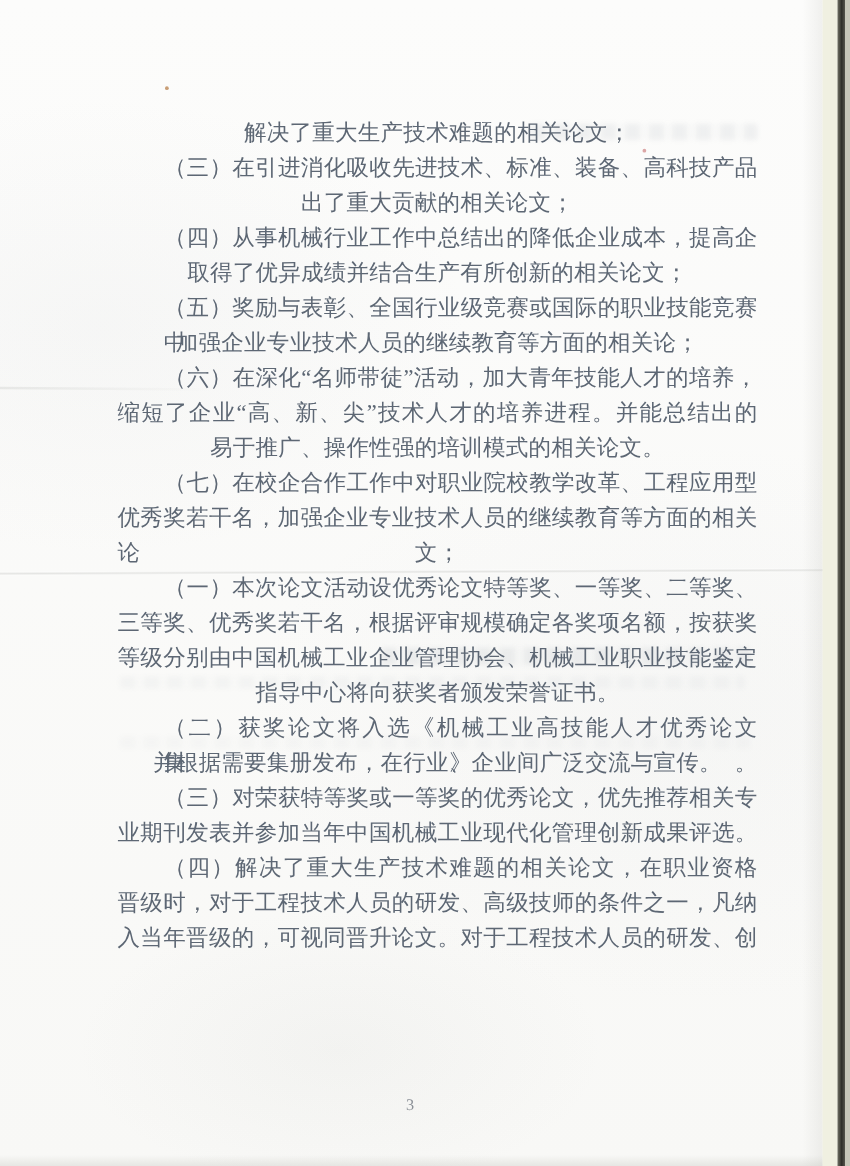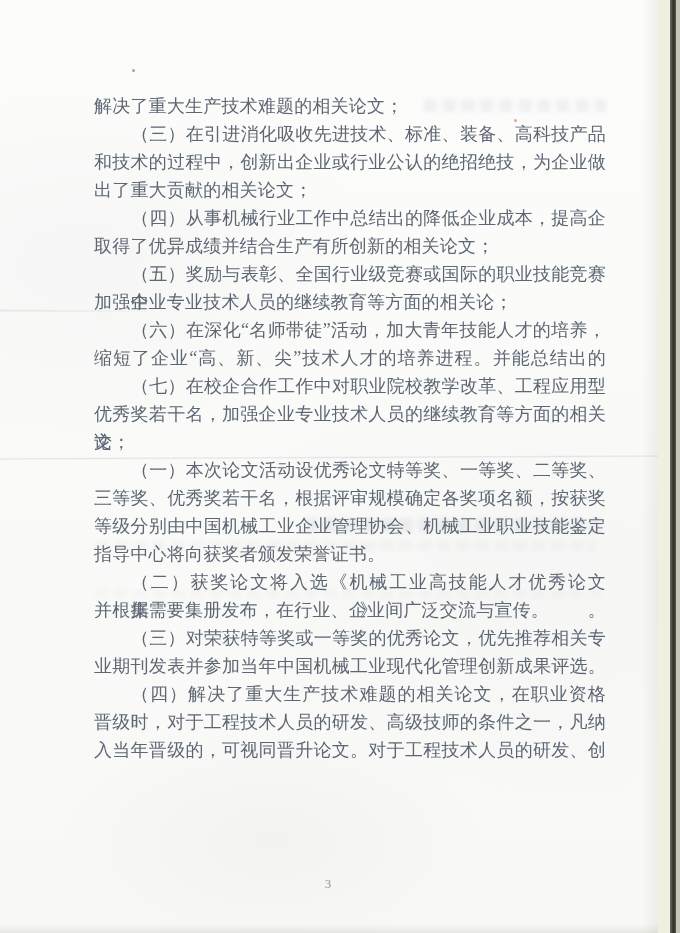--- a/index.html
+++ b/index.html
@@ -23,20 +23,21 @@
     top: 92px;
     width: 512px;
     font-size: 18px;
     color: #5d6774;
   }
   .line {
     height: 28px;
     line-height: 28px;
     letter-spacing: 0.2px;
     white-space: nowrap;
+    text-align: center;
   }
   .line.fill {
     white-space: normal;
     text-align: justify;
     text-align-last: justify;
     text-justify: inter-character;
   }
   .line.indent { padding-left: 37px; }
   .line.bold {
     font-weight: bold;
@@ -118,28 +119,28 @@
 
   <div class="speck s1"></div>
   <div class="speck s2"></div>
   <div class="crease-left"></div>
   <div class="crease-mid"></div>
   <div class="edge-bottom"></div>
 
   <div class="textcol">
       <div class="line">解决了重大生产技术难题的相关论文；</div>
       <div class="line indent fill">（三）在引进消化吸收先进技术、标准、装备、高科技产品</div>
-      <div class="line fill">和技术的过程中，创新出企业或行业公认的绝招绝技，为企业做</div>
       <div class="line">出了重大贡献的相关论文；</div>
       <div class="line indent fill">（四）从事机械行业工作中总结出的降低企业成本，提高企</div>
       <div class="line">取得了优异成绩并结合生产有所创新的相关论文；</div>
       <div class="line indent fill">（五）奖励与表彰、全国行业级竞赛或国际的职业技能竞赛中</div>
       <div class="line">加强企业专业技术人员的继续教育等方面的相关论；</div>
       <div class="line indent fill">（六）在深化“名师带徒”活动，加大青年技能人才的培养，</div>
       <div class="line fill">缩短了企业“高、新、尖”技术人才的培养进程。并能总结出的</div>
+      <div class="line">易于推广、操作性强的培训模式的相关论文。</div>
       <div class="line indent fill">（七）在校企合作工作中对职业院校教学改革、工程应用型</div>
       <div class="line fill">优秀奖若干名，加强企业专业技术人员的继续教育等方面的相关论</div>
       <div class="line">文；</div>
       <div class="line indent fill">（一）本次论文活动设优秀论文特等奖、一等奖、二等奖、</div>
       <div class="line fill">三等奖、优秀奖若干名，根据评审规模确定各奖项名额，按获奖</div>
       <div class="line fill">等级分别由中国机械工业企业管理协会、机械工业职业技能鉴定</div>
       <div class="line">指导中心将向获奖者颁发荣誉证书。</div>
       <div class="line indent fill">（二）获奖论文将入选《机械工业高技能人才优秀论文集》。</div>
       <div class="line">并根据需要集册发布，在行业、企业间广泛交流与宣传。</div>
       <div class="line indent fill">（三）对荣获特等奖或一等奖的优秀论文，优先推荐相关专</div>

